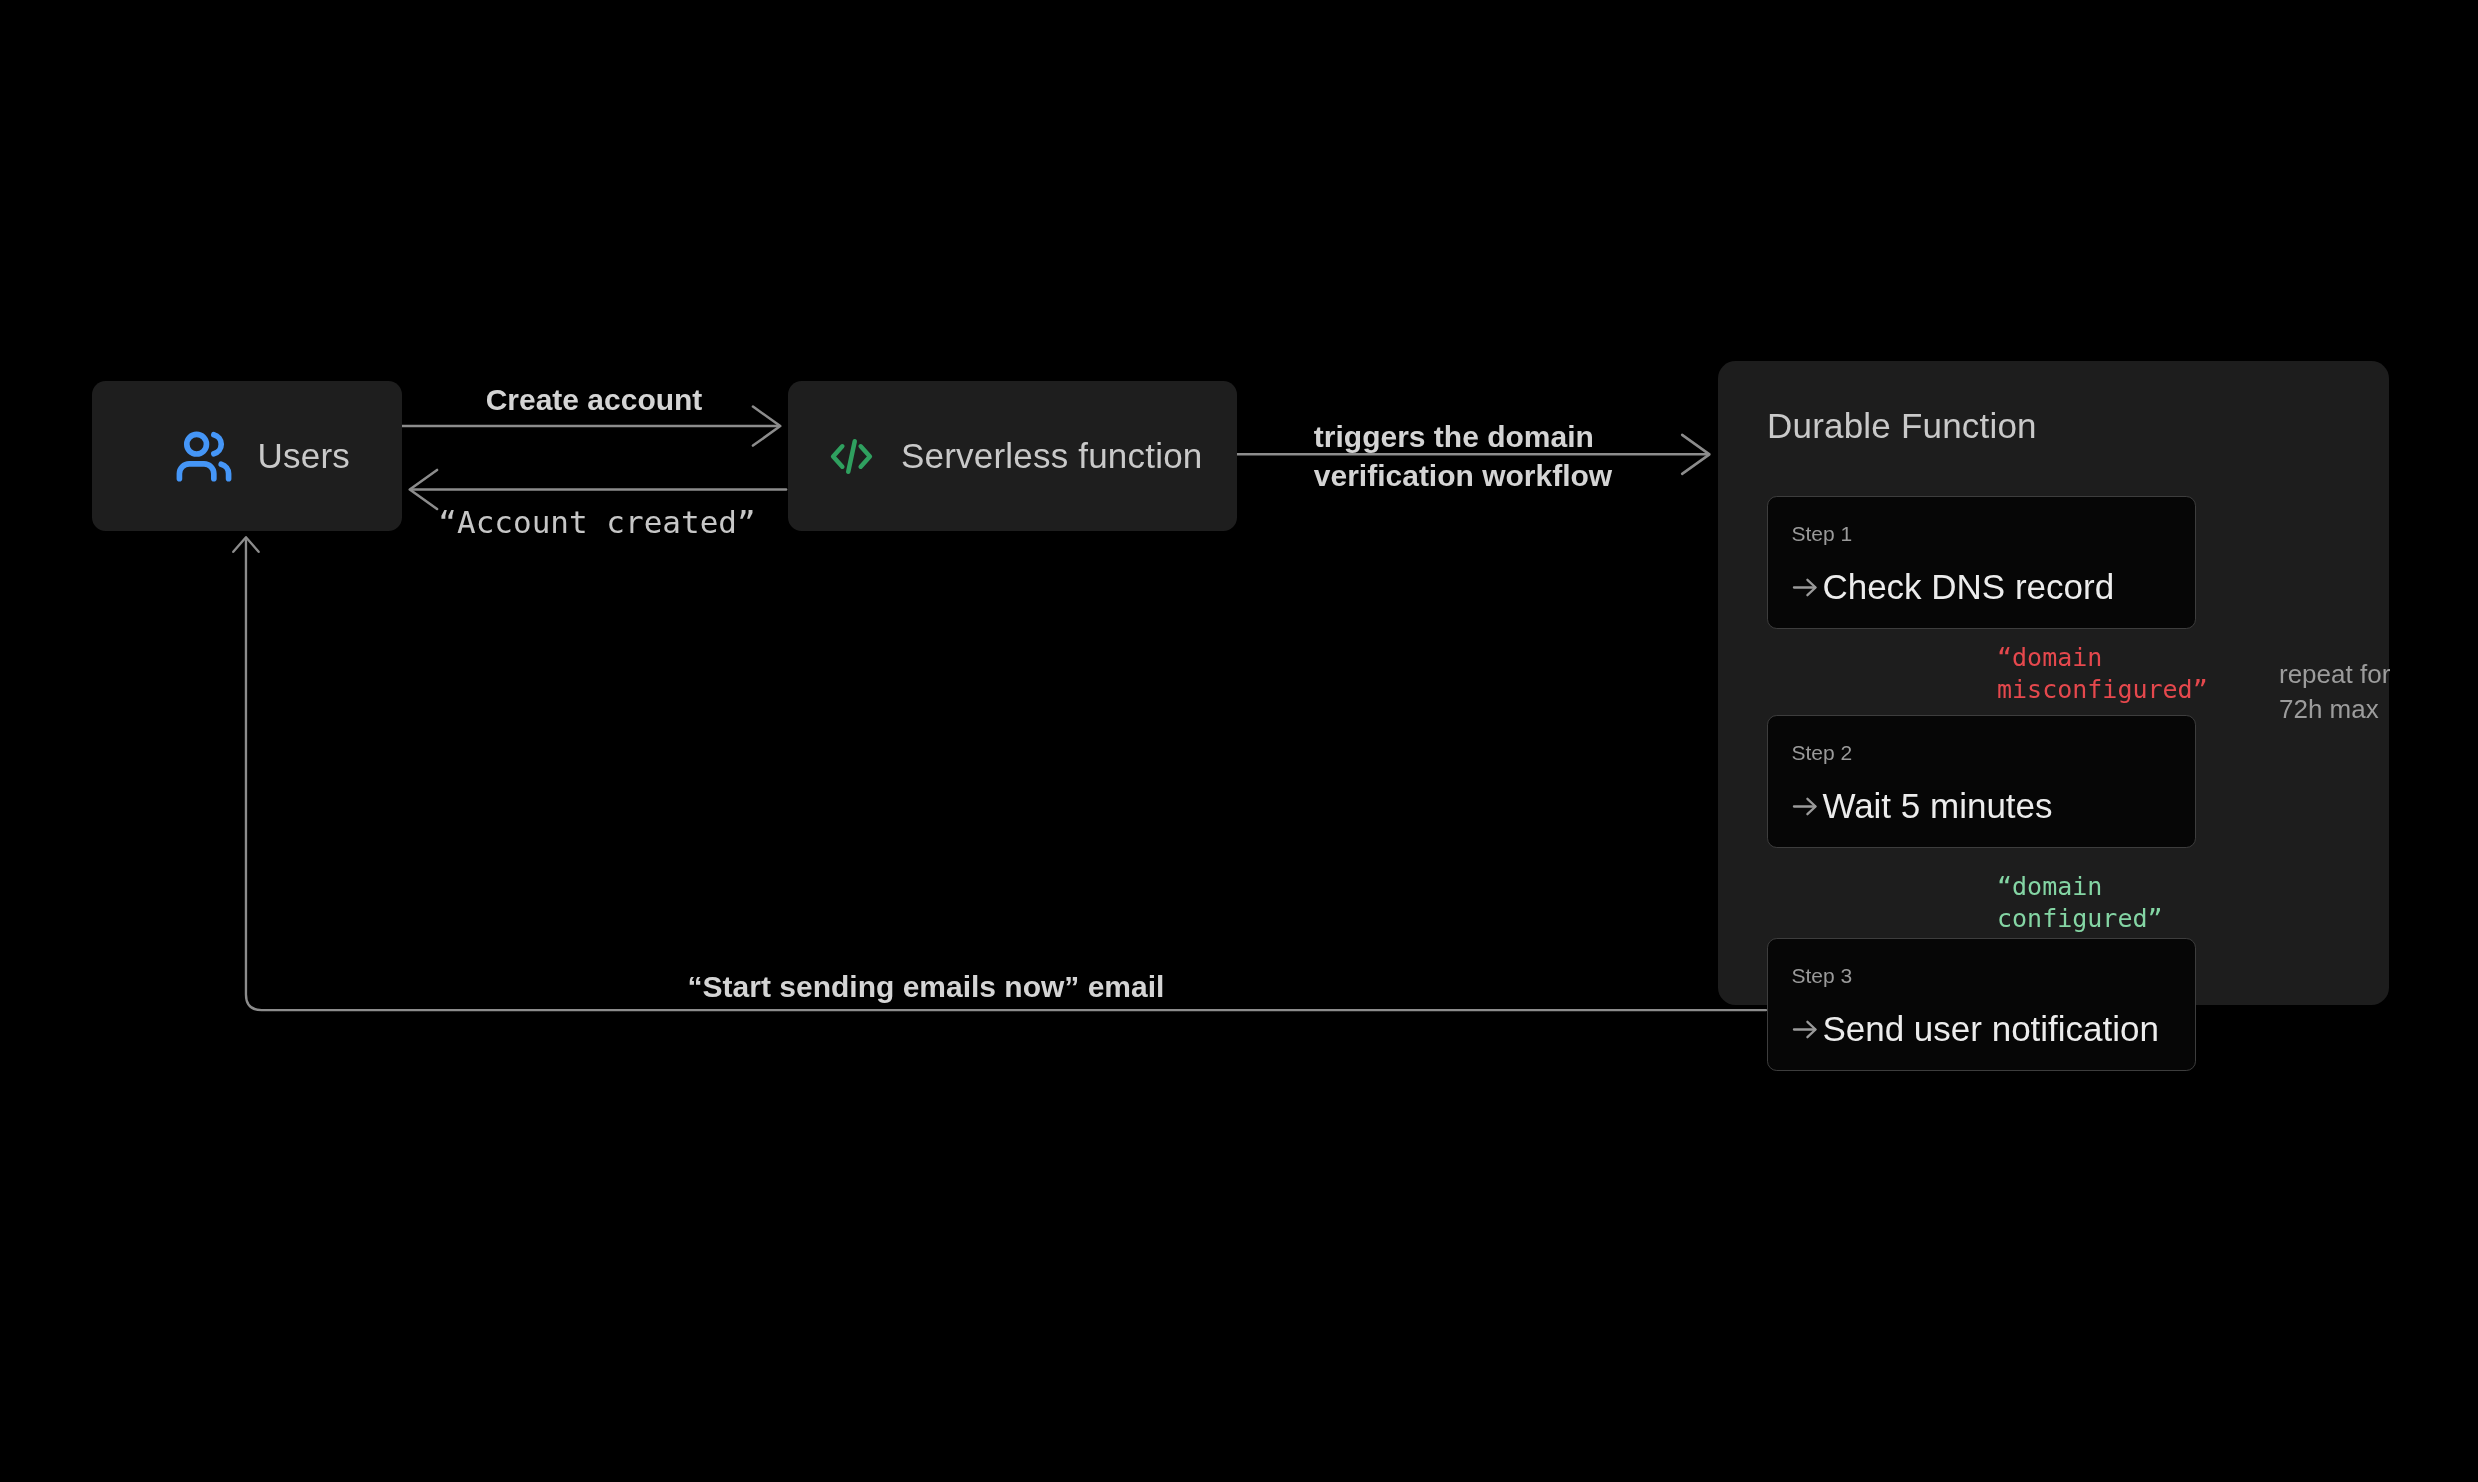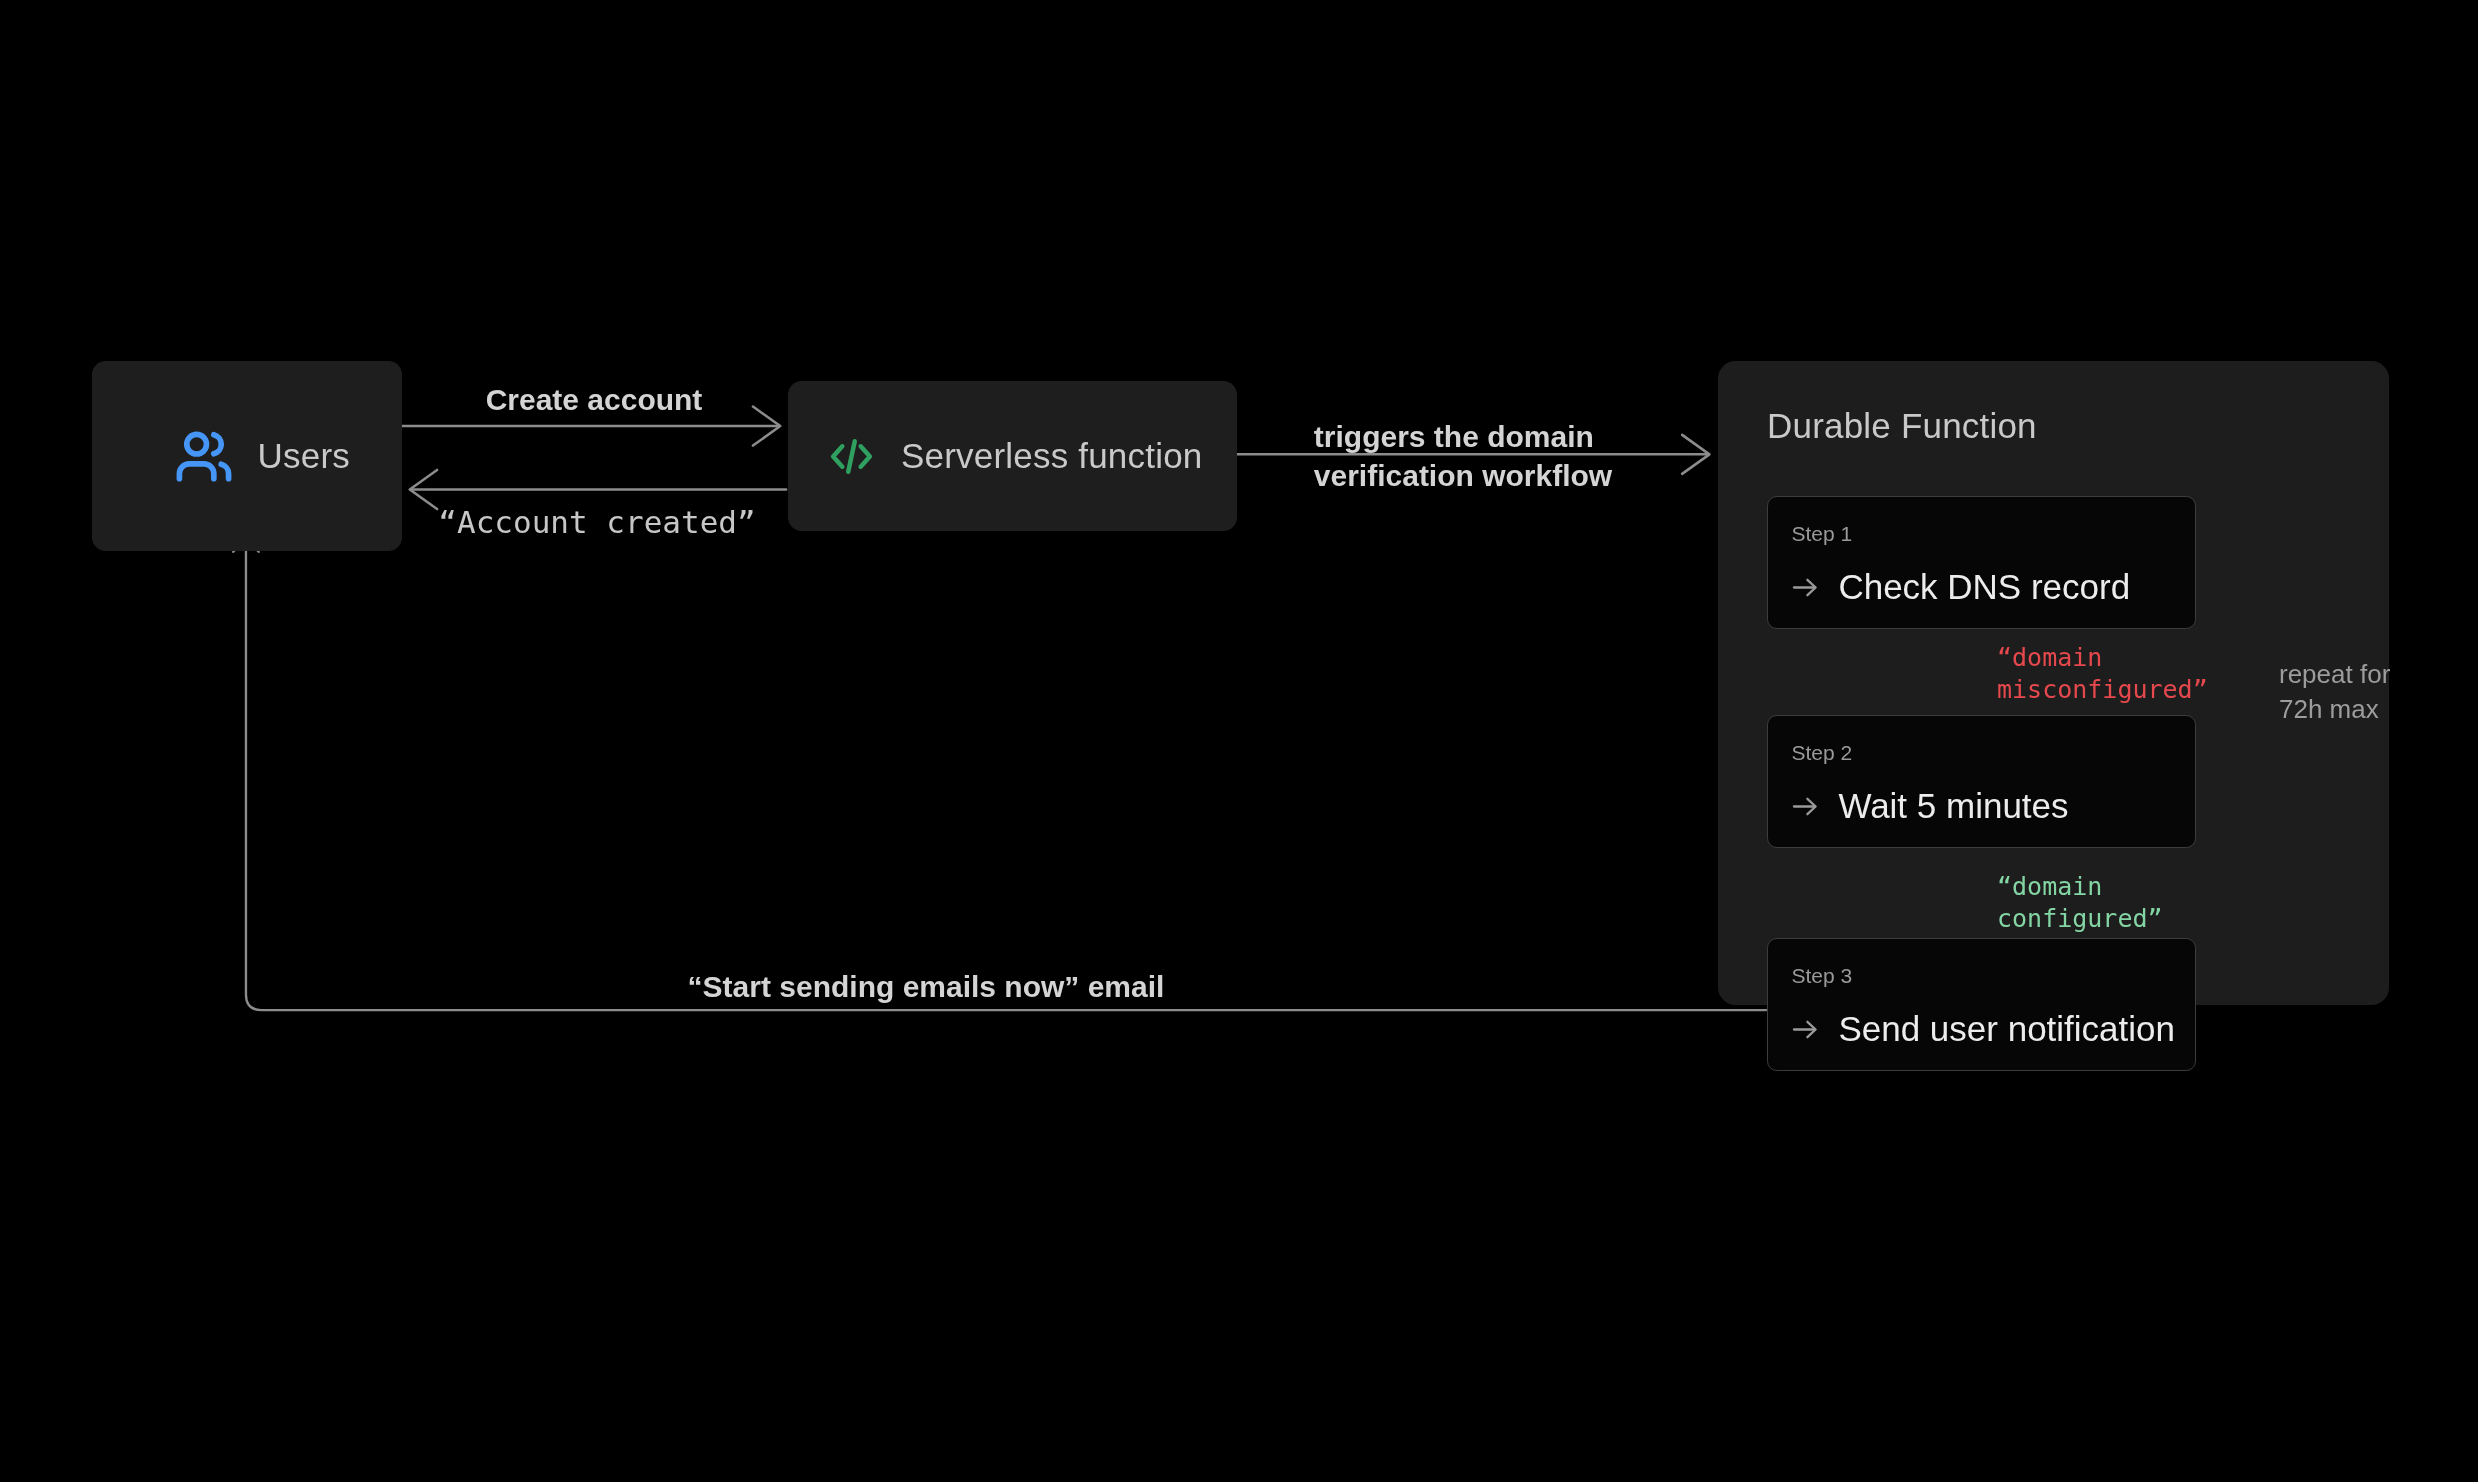--- a/index.html
+++ b/index.html
@@ -23,21 +23,21 @@
   
   .node {
     position: absolute;
     background: #1e1e1e;
     border-radius: 13.7px;
     display: flex;
     align-items: center;
     justify-content: center;
     gap: 21.5px;
   }
-  #users-node { left: 92px; top: 361px; width: 310px; height: 190px; padding-left: 28px; }
+  #users-node { left: 92px; top: 381px; width: 310px; height: 150px; padding-left: 28px; }
   #serverless-node { left: 788px; top: 381px; width: 449px; height: 150px; }
   .node-label {
     font-size: 35px;
     color: #c9c9c9;
     letter-spacing: 0.2px;
     white-space: nowrap;
   }
   .node-icon { display: block; flex: none; }
 
   
@@ -72,21 +72,21 @@
     left: 23.4px; top: 25px;
     font-size: 21px;
     color: #9a9a9a;
     white-space: nowrap;
   }
   .step-action-row {
     position: absolute;
     left: 23.4px; top: 70px;
     display: flex;
     align-items: center;
-    gap: 18px;
+    gap: 2px;
   }
   .step-action {
     font-size: 35px;
     color: #ececec;
     white-space: nowrap;
   }
 
   
   .edge-label-bold {
     position: absolute;

